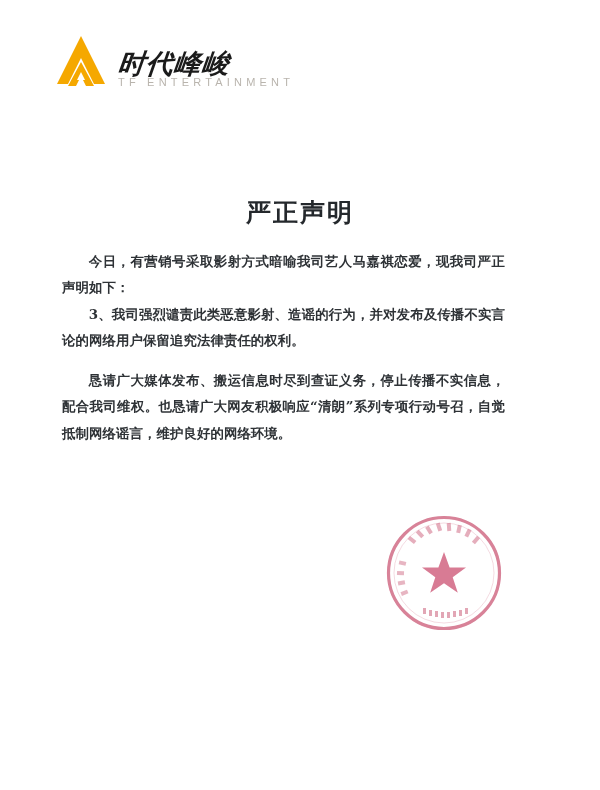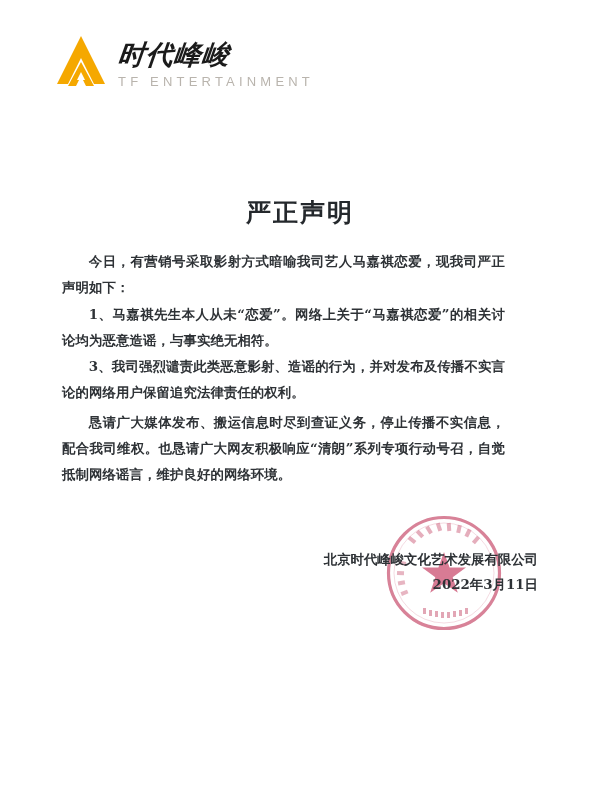--- a/index.html
+++ b/index.html
@@ -47,23 +47,22 @@
     font-size: 27px;
     line-height: 1;
     font-weight: 700;
     font-style: italic;
     color: #1b1b1b;
     letter-spacing: 1px;
     transform: skewX(-6deg);
     white-space: nowrap;
   }
   .brand-en {
-    margin-top: 7px;
     font-family: "Liberation Sans", sans-serif;
-    font-size: 13px;
+    font-size: 11px;
     line-height: 1;
     letter-spacing: 4.2px;
     color: #b9b4ad;
     white-space: nowrap;
   }
 
   
   .doc-title {
     position: absolute;
     left: 0;
@@ -95,21 +94,21 @@
     margin: 0 0 0 0;
     letter-spacing: 0.1px;
   }
   .para.indent {
     text-indent: 2em;
   }
   .para + .para {
     margin-top: 0px;
   }
   .para.gap {
-    margin-top: 3px;
+    margin-top: 14px;
   }
 
   
   .signature {
     position: absolute;
     right: 62px;
     top: 548px;
     text-align: right;
     font-family: "DejaVu Serif", "Liberation Serif", serif;
     font-weight: 700;
@@ -157,21 +156,20 @@
     <div class="logo-wordmark">
       <div class="brand-cn">时代峰峻</div>
       <div class="brand-en">TF ENTERTAINMENT</div>
     </div>
   </div>
 
   <div class="doc-title">严正声明</div>
 
   <div class="body-block">
     <p class="para indent">今日，有营销号采取影射方式暗喻我司艺人马嘉祺恋爱，现我司严正声明如下：</p>
-    <p class="para indent">1、马嘉祺先生本人从未“恋爱”。网络上关于“马嘉祺恋爱”的相关讨论均为恶意造谣，与事实绝无相符。</p>
     <p class="para indent">3、我司强烈谴责此类恶意影射、造谣的行为，并对发布及传播不实言论的网络用户保留追究法律责任的权利。</p>
     <p class="para indent gap">恳请广大媒体发布、搬运信息时尽到查证义务，停止传播不实信息，配合我司维权。也恳请广大网友积极响应“清朗”系列专项行动号召，自觉抵制网络谣言，维护良好的网络环境。</p>
   </div>
 
   <div class="seal">
     <svg viewBox="0 0 122 122" width="122" height="122" aria-hidden="true">
       <defs>
         <clipPath id="sealclip">
           <circle cx="61" cy="61" r="58"></circle>
         </clipPath>
@@ -207,18 +205,14 @@
           <rect x="58" y="100" width="3" height="6"></rect>
           <rect x="64" y="100" width="3" height="6"></rect>
           <rect x="70" y="99" width="3" height="6"></rect>
           <rect x="76" y="98" width="3" height="6"></rect>
           <rect x="82" y="96" width="3" height="6"></rect>
         </g>
       </g>
     </svg>
   </div>
 
-  <div class="signature">
-    <div class="sig-company">北京时代峰峻文化艺术发展有限公司</div>
-    <div class="sig-date">2022年3月11日</div>
-  </div>
 
 </div>
 
 </body></html>

